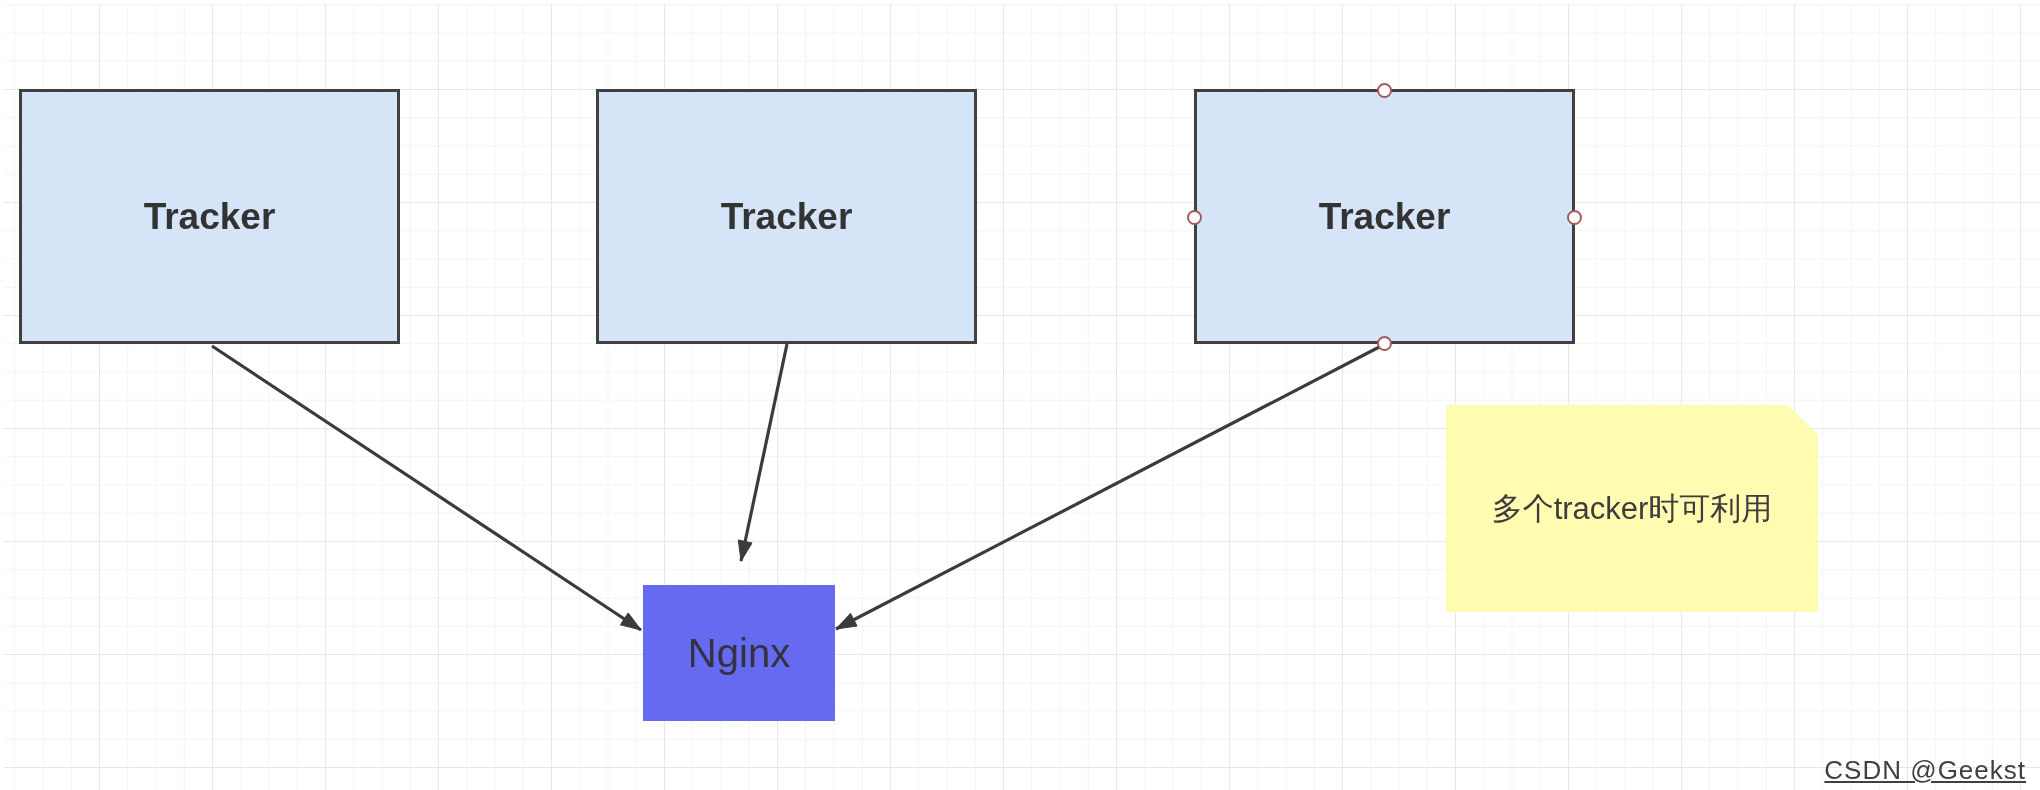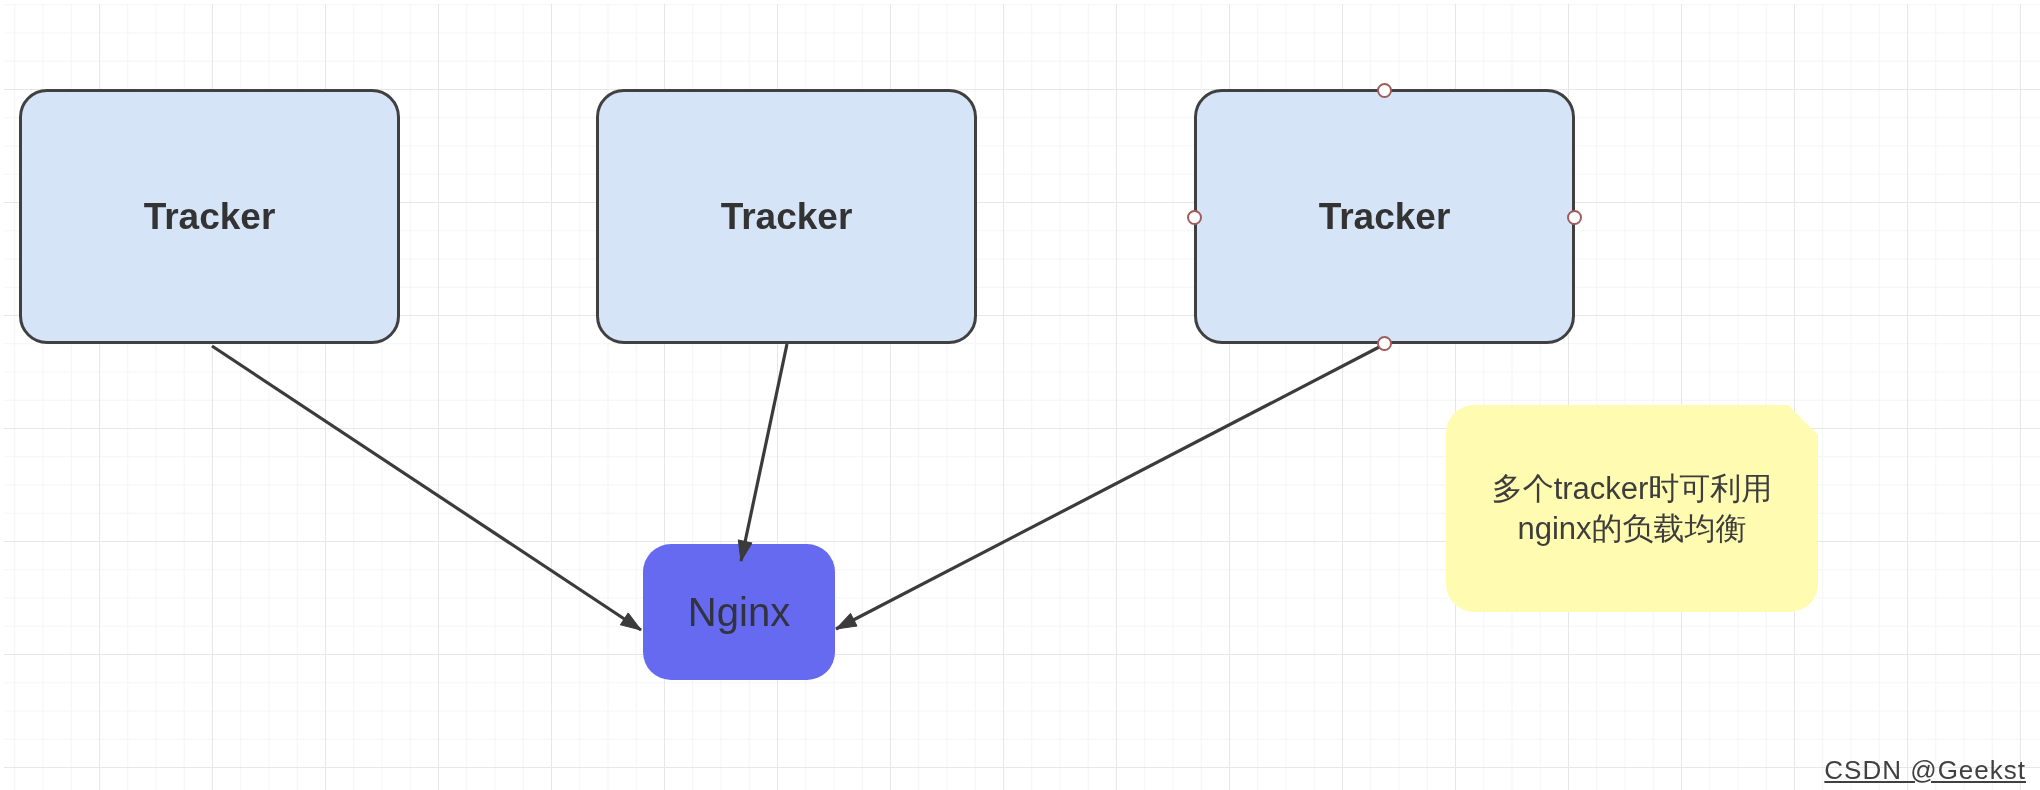--- a/index.html
+++ b/index.html
@@ -30,36 +30,35 @@
     background-size: 113px 113px, 113px 113px, 28.25px 28.25px, 28.25px 28.25px;
     background-position: 95px 85px, 95px 85px, 95px 85px, 95px 85px;
   }
   .node {
     position: absolute;
     box-sizing: border-box;
     display: flex;
     align-items: center;
     justify-content: center;
     z-index: 2;
-    border-radius: 28px;
   }
   .tracker {
     width: 381px;
     height: 255px;
     background: #d6e4f7;
     border: 3px solid #404040;
     color: #333333;
     font-weight: bold;
     font-size: 37px;
   }
   #tracker1 { left: 19px;  top: 89px; }
   #tracker2 { left: 596px; top: 89px; }
   #tracker3 { left: 1194px; top: 89px; }
   .nginx {
-    left: 643px; top: 544px;
+    left: 643px; top: 585px;
     width: 192px; height: 136px;
     background: #666af0;
     color: #333340;
     font-size: 40px;
     font-weight: normal;
   }
   .note {
     left: 1446px; top: 405px;
     width: 372px; height: 207px;
     background: #fffbb0;
@@ -130,21 +129,20 @@
   <div class="handle" id="handle-right"></div>
   <div class="handle" id="handle-bottom"></div>
   <div class="handle" id="handle-left"></div>
 
   <div class="node nginx">
     <span>Nginx</span>
   </div>
 
   <div class="node note">
     <span>多个tracker时可利用</span>
-    <span>nginx的负载均衡</span>
   </div>
   <div class="note-fold" style="left:1784px; top:423px; right:auto;"></div>
 
   <svg class="edges" width="2040" height="790" viewBox="0 0 2040 790">
     <defs>
       <marker id="arrowhead" markerUnits="userSpaceOnUse" markerWidth="26" markerHeight="20" refX="21" refY="7.5" orient="auto">
         <path d="M1,0.5 L21,7.5 L1,14.5 Z" fill="#3b3b3b" stroke="#3b3b3b" stroke-linejoin="round"></path>
       </marker>
     </defs>
     <line x1="212" y1="346" x2="641" y2="630" stroke="#3b3b3b" stroke-width="3.2" marker-end="url(#arrowhead)"></line>

